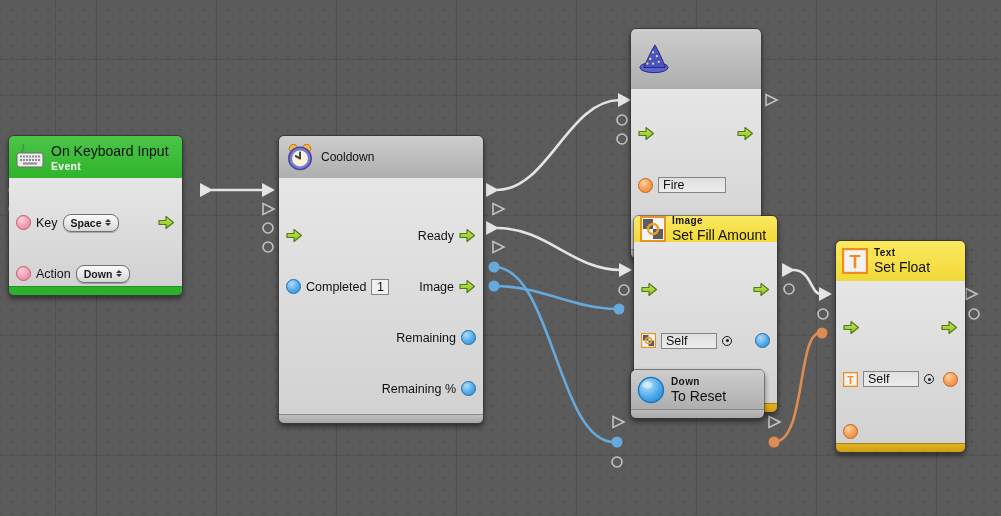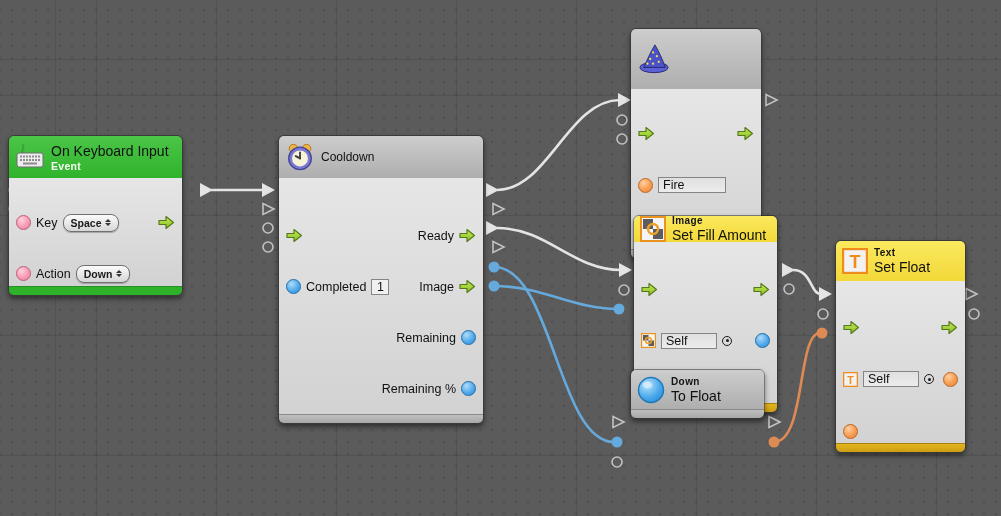--- a/index.html
+++ b/index.html
@@ -409,19 +409,19 @@
   </div>
 
   <div class="node" style="left:630px;top:369px;width:135px">
     <div class="hdr hdr-gray" style="height:39px">
       <svg class="icon-sq" width="28" height="28" viewBox="0 0 28 28">
         <circle cx="14" cy="14" r="12.5" fill="url(#gSphere)" stroke="#1e78b8" stroke-width="1.4"></circle>
         <ellipse cx="10.5" cy="9" rx="5" ry="3.5" fill="rgba(255,255,255,.45)"></ellipse>
       </svg>
       <div class="hstack">
         <div class="kicker">Down</div>
-        <div class="title">To Float</div>
+        <div class="title">To Reset</div>
       </div>
     </div>
     <div class="ftr ftr-gray"></div>
   </div>
 
 </div>
 
 </body></html>

